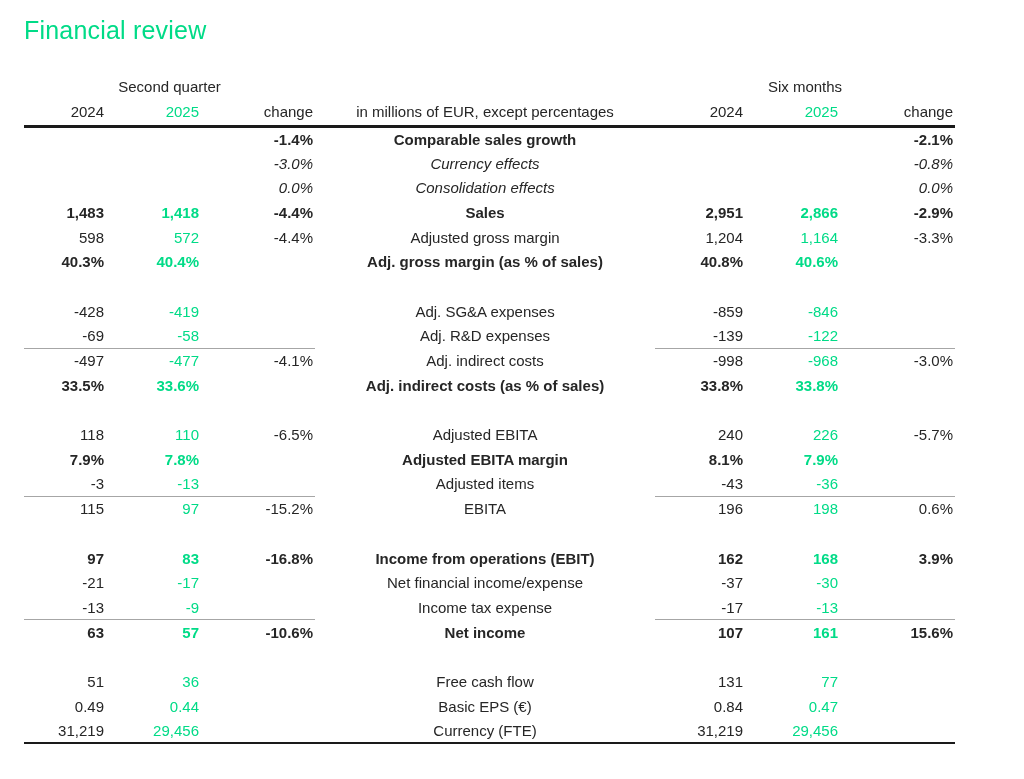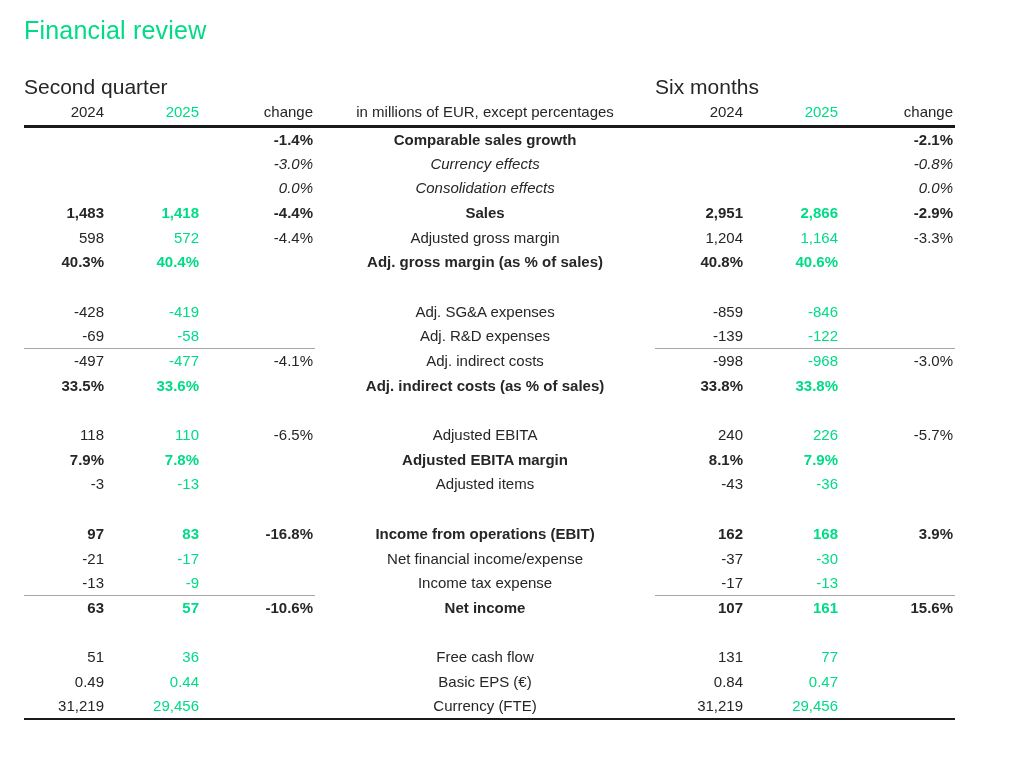--- a/index.html
+++ b/index.html
@@ -32,21 +32,21 @@
   col.c2 { width: 95px; }
   col.c3 { width: 114px; }
   col.c4 { width: 340px; }
   col.c5 { width: 90px; }
   col.c6 { width: 95px; }
   col.c7 { width: 115px; }
 
   th, td { font-weight: 400; vertical-align: middle; white-space: nowrap; overflow: hidden; }
 
   tr.group-row { height: 25px; }
-  tr.group-row th { text-align: left; font-size: 21px; }
+  tr.group-row th { text-align: center; font-size: 15px; }
 
   tr.colhead { height: 27px; }
   tr.colhead th { border-bottom: 3px solid var(--line-heavy); }
   tr.colhead th.num { text-align: right; padding-right: 2px; }
   tr.colhead th.note { text-align: center; font-weight: 400; }
 
   tbody tr { height: 24.7px; }
   td.num { text-align: right; padding-right: 2px; }
   td.label { text-align: center; }
   .green { color: var(--accent); }
@@ -209,20 +209,29 @@
         </tr>
         <tr class="regular">
           <td class="num">-3</td>
           <td class="num green">-13</td>
           <td class="num"></td>
           <td class="label">Adjusted items</td>
           <td class="num">-43</td>
           <td class="num green">-36</td>
           <td class="num"></td>
         </tr>
+        <tr class="regular subtotal">
+          <td class="num">115</td>
+          <td class="num green">97</td>
+          <td class="num">-15.2%</td>
+          <td class="label">EBITA</td>
+          <td class="num">196</td>
+          <td class="num green">198</td>
+          <td class="num">0.6%</td>
+        </tr>
         <tr class="spacer">
           <td colspan="7"></td>
         </tr>
         <tr class="bold">
           <td class="num">97</td>
           <td class="num green">83</td>
           <td class="num">-16.8%</td>
           <td class="label">Income from operations (EBIT)</td>
           <td class="num">162</td>
           <td class="num green">168</td>

